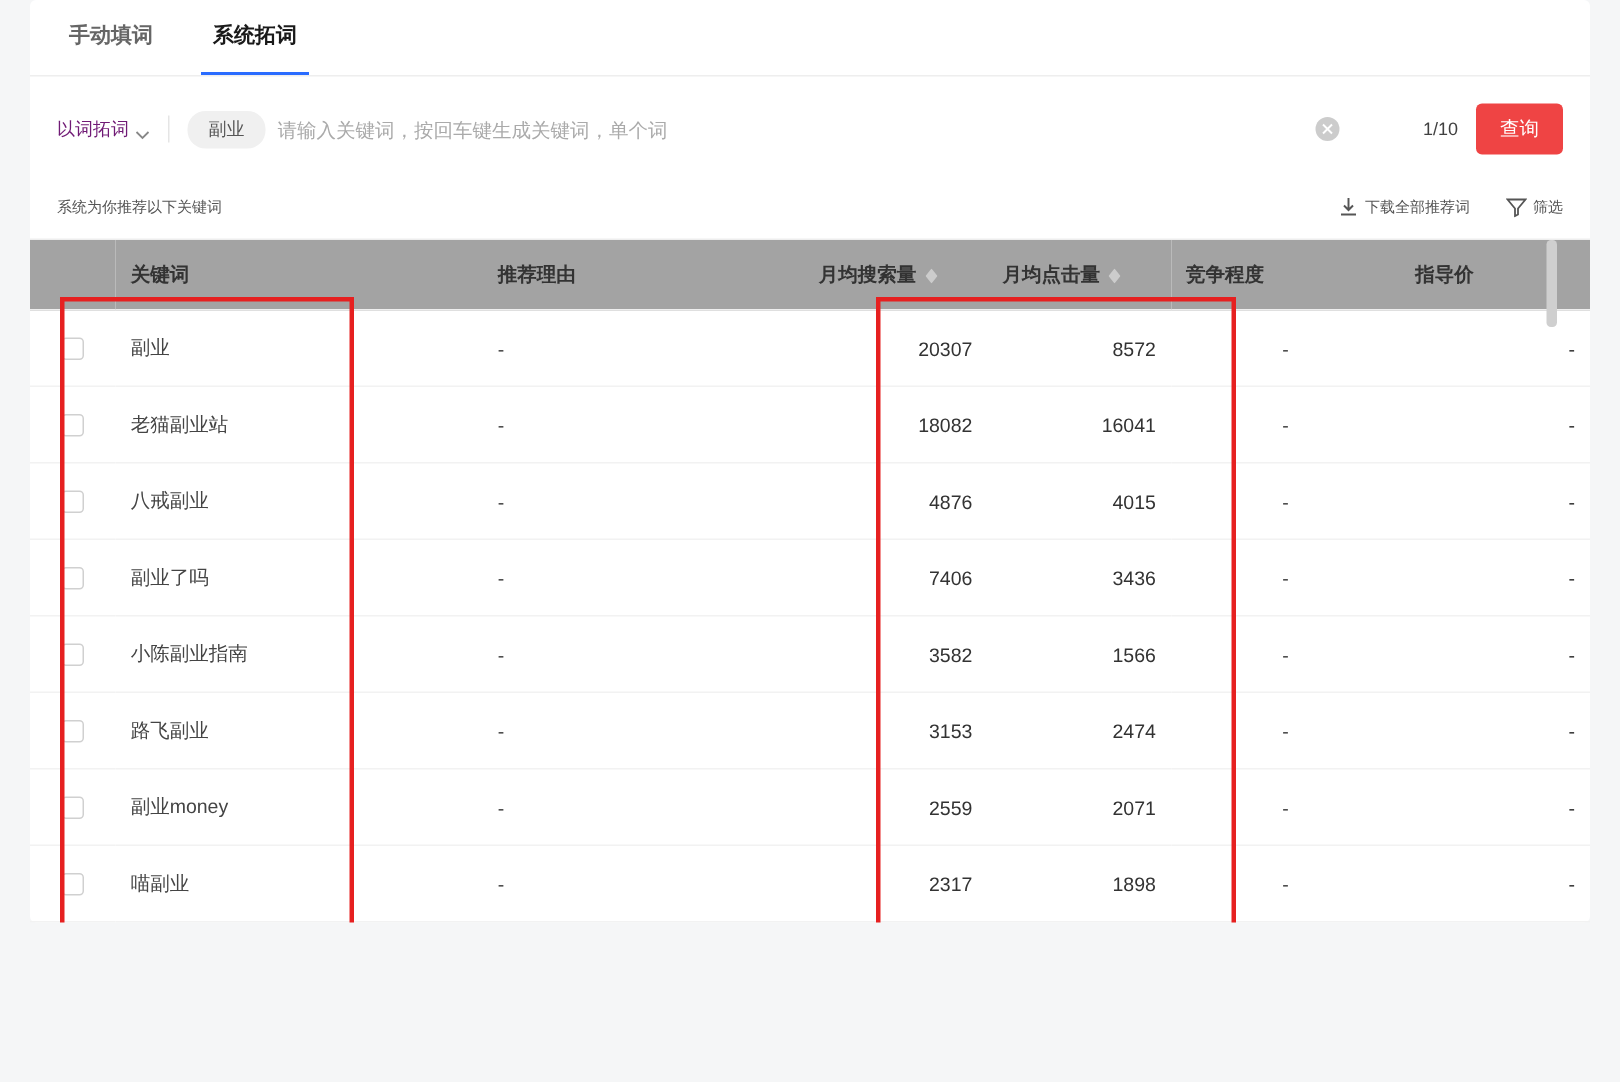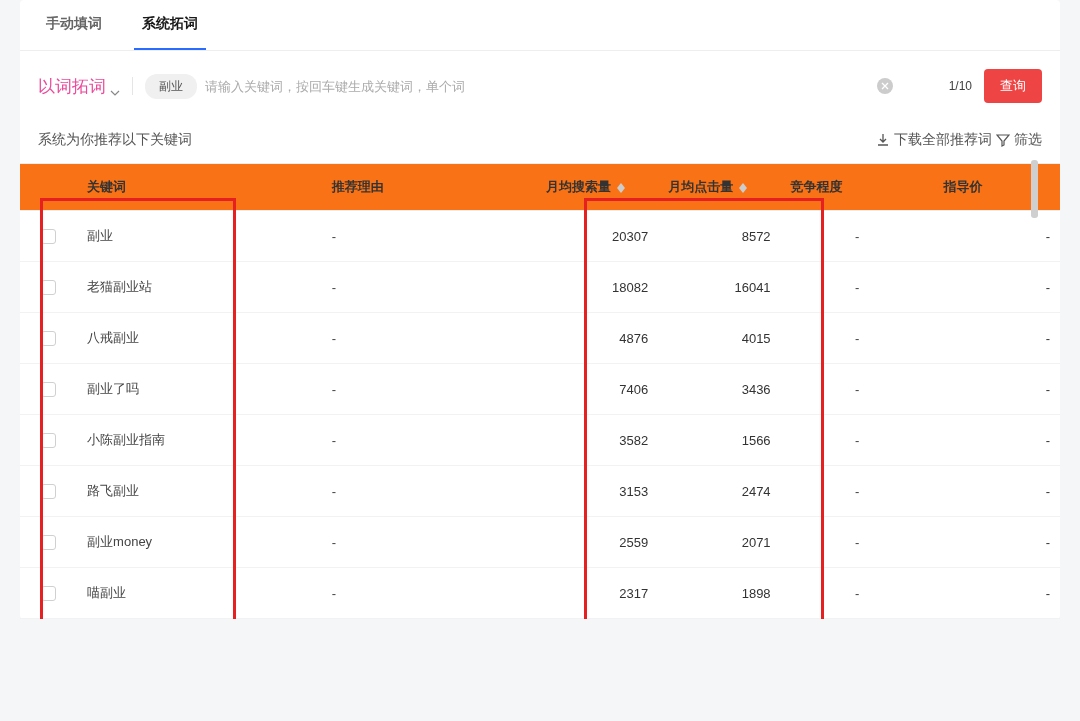--- a/index.html
+++ b/index.html
@@ -35,22 +35,22 @@
     }
     .controls {
       display: flex;
       align-items: center;
       padding: 18px;
       gap: 12px;
     }
     .mode-select {
       display: flex;
       align-items: flex-end;
-      color: #ec4899;
-      font-size: 17px;
+      color: #701a75;
+      font-size: 12px;
       cursor: pointer;
     }
     .mode-select svg { margin-left: 4px; }
     .divider-v {
       width: 1px;
       height: 18px;
       background: #e5e5e5;
     }
     .tag-input-wrap {
       flex: 1;
@@ -98,26 +98,26 @@
       padding: 8px 16px;
       font-size: 13px;
       cursor: pointer;
     }
     .subbar {
       display: flex;
       align-items: center;
       justify-content: space-between;
       padding: 10px 18px 14px 18px;
       color: #555;
-      font-size: 14px;
+      font-size: 10px;
     }
     .subbar-actions {
       display: flex;
       align-items: center;
-      gap: 4px;
+      gap: 24px;
     }
     .action-link {
       display: flex;
       align-items: center;
       gap: 4px;
       color: #555;
       cursor: pointer;
     }
     .table-wrap {
       border-top: 1px solid #eee;
@@ -125,21 +125,21 @@
     table {
       width: 100%;
       border-collapse: collapse;
     }
     thead th {
       text-align: left;
       font-weight: 600;
       font-size: 13px;
       color: #333;
       padding: 14px 10px;
-      background: #f97316;
+      background: #a3a3a3;
       border-bottom: 1px solid #eee;
     }
     thead th.num { }
     tbody td {
       padding: 16px 10px;
       font-size: 13px;
       color: #444;
       border-bottom: 1px solid #f2f2f2;
     }
     tbody td.num { text-align: right; color: #333; }

